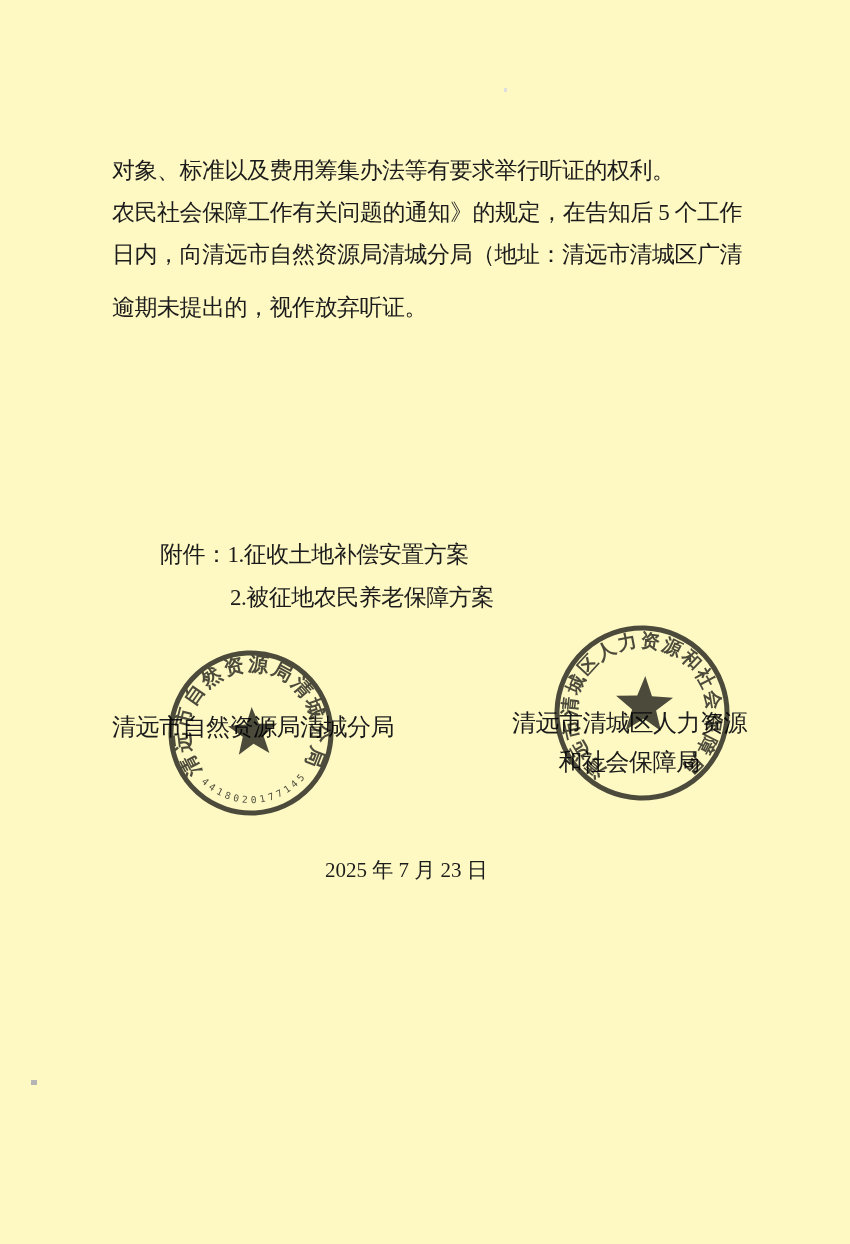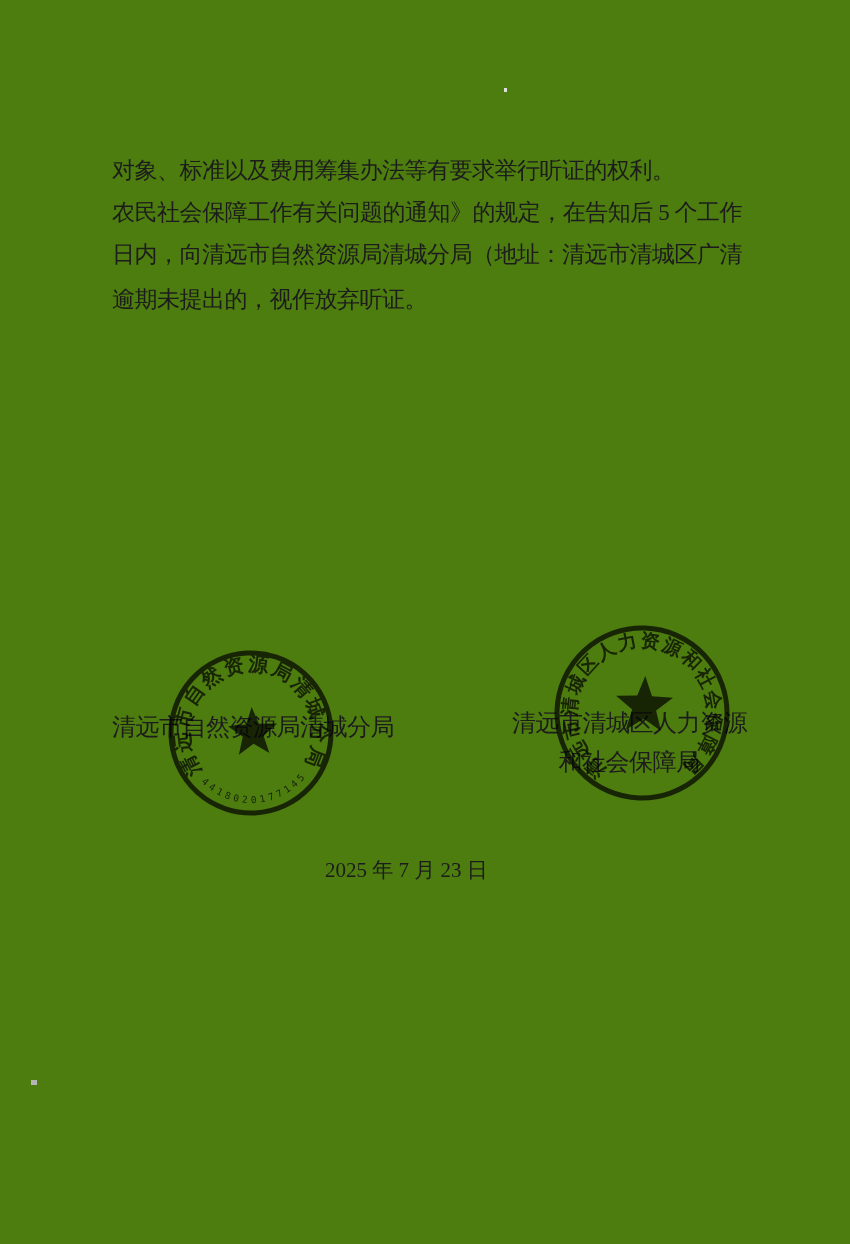--- a/index.html
+++ b/index.html
@@ -1,21 +1,21 @@
 <!DOCTYPE html>
 <html><head>
 <meta charset="utf-8">
 <style>
   * { margin: 0; padding: 0; box-sizing: border-box; }
   html, body { background: #e8e8e8; }
   .page {
     position: relative;
     width: 850px;
     height: 1244px;
-    background: #4d7c0f;
+    background: #fef9c3;
     overflow: hidden;
     font-family: "Liberation Serif", "DejaVu Serif", serif;
     color: #1c1c1c;
   }
   
   .body-text {
     position: absolute;
     left: 112px;
     top: 150px;
     width: 630px;
@@ -23,21 +23,21 @@
     letter-spacing: -0.5px;
     color: #1c1c1c;
   }
   .line { line-height: 42px; height: 42px; white-space: nowrap; }
   .line.justify {
     white-space: normal;
     text-align: justify;
     text-align-last: justify;
   }
   .line.indent { padding-left: 48px; }
-  .line.gap { margin-top: 3px; }
+  .line.gap { margin-top: 11px; }
   
   .attachments {
     position: absolute;
     left: 160px;
     top: 533px;
     font-size: 23px;
     letter-spacing: -0.5px;
   }
   .attach-row { line-height: 43px; height: 43px; white-space: nowrap; }
   .attach-row.second { padding-left: 70px; }
@@ -97,20 +97,24 @@
 
 <div class="page">
 
   <div class="body-text">
     <div class="line">对象、标准以及费用筹集办法等有要求举行听证的权利。</div>
     <div class="line justify">农民社会保障工作有关问题的通知》的规定，在告知后 5 个工作</div>
     <div class="line justify">日内，向清远市自然资源局清城分局（地址：清远市清城区广清</div>
     <div class="line gap">逾期未提出的，视作放弃听证。</div>
   </div>
 
+  <div class="attachments">
+    <div class="attach-row"><span>附件：</span><span>1.征收土地补偿安置方案</span></div>
+    <div class="attach-row second"><span>2.被征地农民养老保障方案</span></div>
+  </div>
 
   <div class="sign-name sign-left">清远市自然资源局清城分局</div>
   <div class="sign-name sign-right-1">清远市清城区人力资源</div>
   <div class="sign-name sign-right-2">和社会保障局</div>
 
   <div class="seal seal-left">
     <svg viewBox="0 0 200 200">
       <defs>
         <path id="sealL-arc" d="M 49.2 135.6 A 62 62 0 1 1 150.8 135.6" fill="none"></path>
         <path id="sealL-num" d="M 42.7 140.2 A 70 70 0 0 0 157.3 140.2" fill="none"></path>

